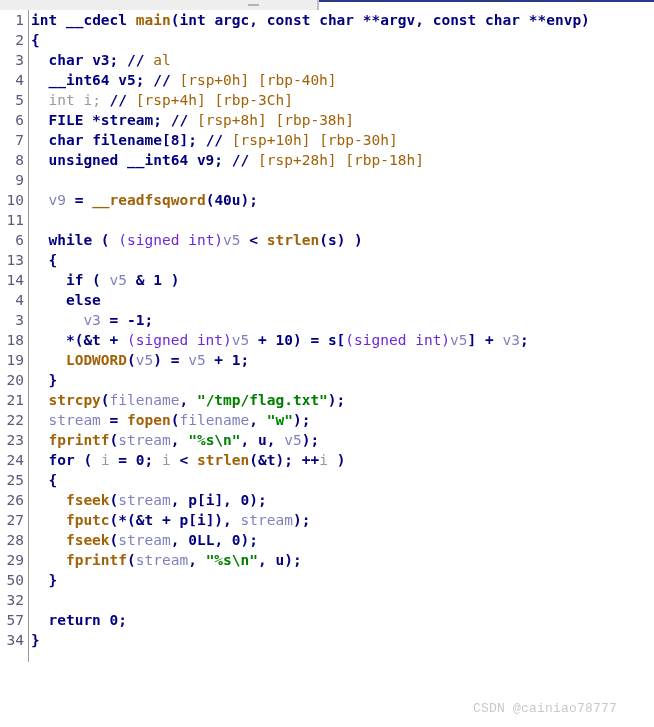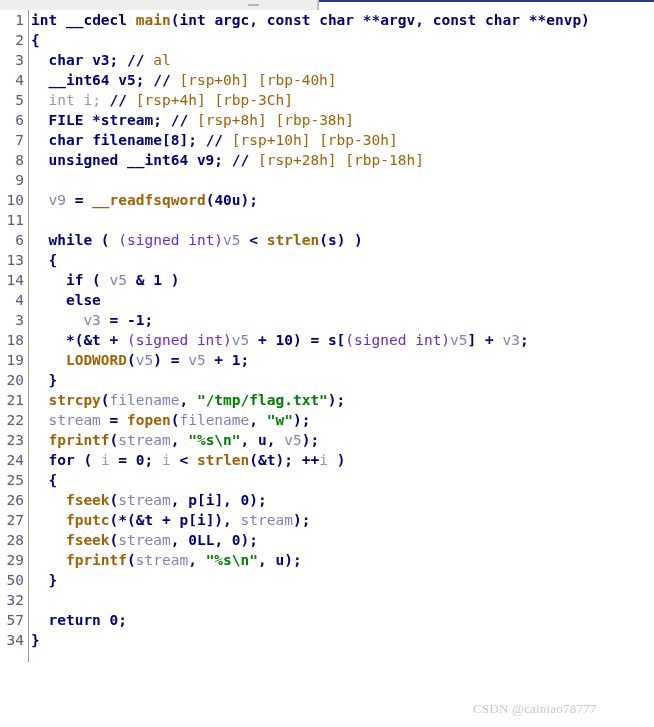--- a/index.html
+++ b/index.html
@@ -100,21 +100,21 @@
   .cmt  { color: #a16207; }                      
   .cmtm { color: #00007f; font-weight: bold; }   
   .cast { color: #6d28d9; }                      
   .typ  { color: #9a9a9a; }                      
 
   
   #watermark {
     position: absolute;
     left: 473px;
     top: 701px;
-    font-family: Liberation Serif, serif;
+    font-family: Liberation Mono, monospace;
     font-size: 13px;
     color: #c9c9c9;
     letter-spacing: 0.2px;
     white-space: nowrap;
   }
 </style>
 </head>
 <body>
 
 <div id="chrome-strip">

